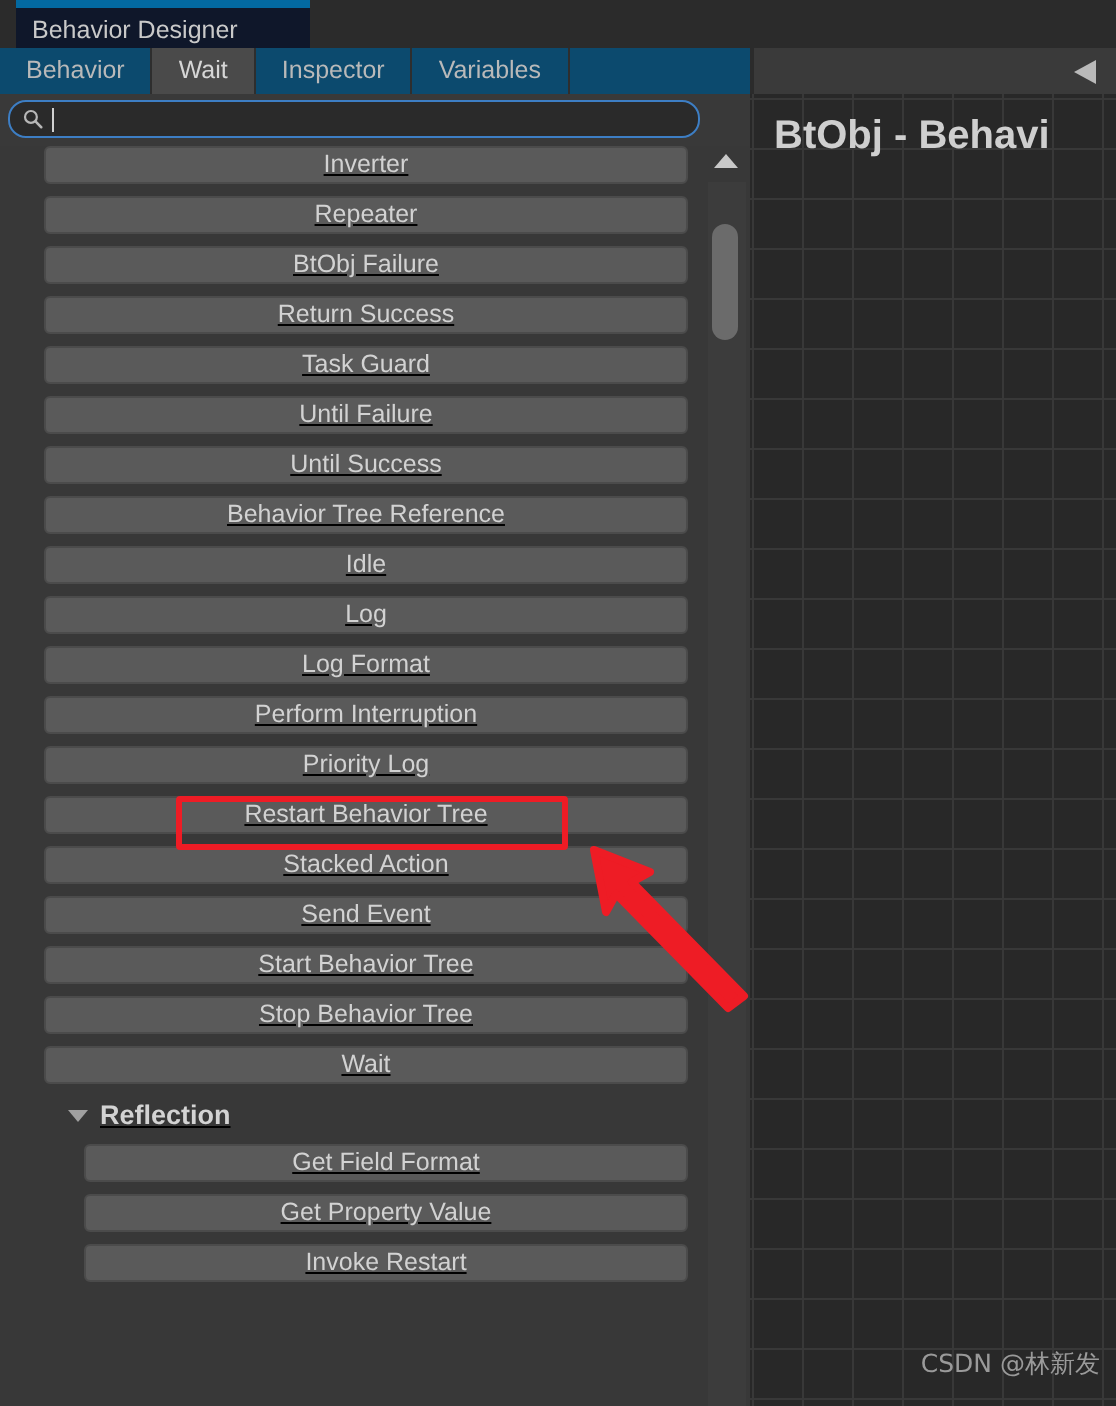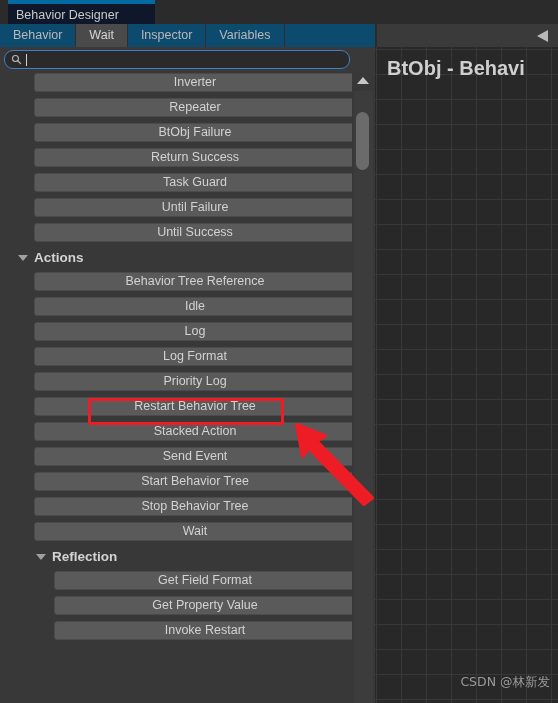--- a/index.html
+++ b/index.html
@@ -131,23 +131,24 @@
   .list-body {
     position: absolute;
     left: 0; top: 73px;
     width: 375px;
     height: 630px;
     background: #383838;
     overflow: hidden;
   }
   .list-inner {
     position: absolute;
-    left: 12px; top: 0;
+    left: 0; top: 0;
     width: 352px;
     height: 630px;
+    text-decoration: underline;
   }
 
   .task-item {
     position: relative;
     height: 19px;
     margin: 0 8px 6px 22px;
     background: #5a5a5a;
     border: 1px solid #4b4b4b;
     border-radius: 3px;
     box-sizing: border-box;
@@ -168,21 +169,21 @@
     margin: 0 0 4px 0;
     padding-left: 6px;
     color: #d3d3d3;
     font-size: 13.5px;
     font-weight: bold;
     line-height: 20px;
     display: flex;
     align-items: center;
   }
   .group-header.indent2 {
-    padding-left: 24px;
+    padding-left: 34px;
   }
   .tri {
     display: inline-block;
     width: 0; height: 0;
     border-left: 5px solid transparent;
     border-right: 5px solid transparent;
     border-top: 6px solid #a0a0a0;
     margin-right: 6px;
     flex: 0 0 auto;
   }
@@ -339,29 +340,26 @@
       <div class="list-inner">
 
         <div class="task-item">Inverter</div>
         <div class="task-item">Repeater</div>
         <div class="task-item">BtObj Failure</div>
         <div class="task-item">Return Success</div>
         <div class="task-item">Task Guard</div>
         <div class="task-item">Until Failure</div>
         <div class="task-item">Until Success</div>
 
-        <div class="group-header">
-          <span class="tri"></span>
-          <span>Actions</span>
-        </div>
 
         <div class="task-item">Behavior Tree Reference</div>
         <div class="task-item">Idle</div>
         <div class="task-item">Log</div>
         <div class="task-item">Log Format</div>
+        <div class="task-item">Perform Interruption</div>
         <div class="task-item">Priority Log</div>
         <div class="task-item">Restart Behavior Tree</div>
         <div class="task-item">Stacked Action</div>
         <div class="task-item">Send Event</div>
         <div class="task-item">Start Behavior Tree</div>
         <div class="task-item">Stop Behavior Tree</div>
         <div class="task-item">Wait</div>
 
         <div class="group-header indent2">
           <span class="tri"></span>

